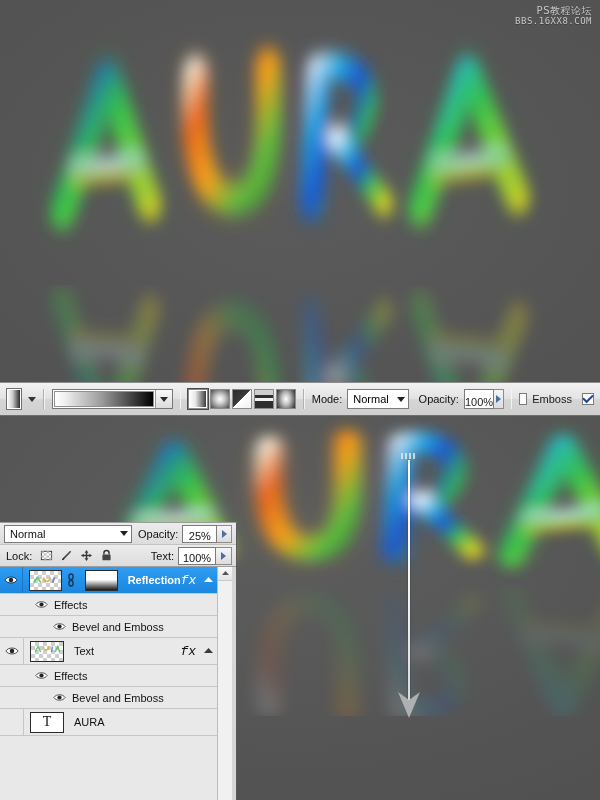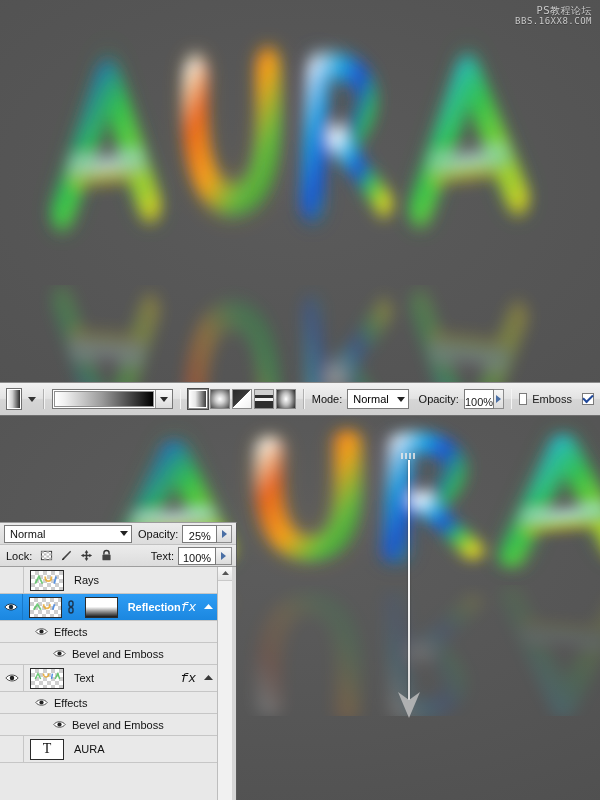--- a/index.html
+++ b/index.html
@@ -464,32 +464,20 @@
       <div class="ob-num" style="height:18px;width:38px;">
         <span>100%</span>
       </div>
       <div class="ob-stepper" style="height:18px;">
         <span class="tri-right"></span>
       </div>
     </div>
 
     <div class="layer-list">
 
-      <div class="lrow">
-        <div class="eyecell"></div>
-        <div class="thumb">
-          <svg viewBox="0 0 34 21" style="position:absolute;inset:0;width:100%;height:100%;">
-            <path d="M4,14 L8,6 L12,14" stroke="#4fc25a" stroke-width="2" fill="none" opacity=".8"></path>
-            <path d="M15,6 C15,13 22,13 22,6" stroke="#e8a21e" stroke-width="2" fill="none" opacity=".8"></path>
-            <path d="M25,14 L27,6" stroke="#3a7fe0" stroke-width="2" fill="none" opacity=".8"></path>
-          </svg>
-        </div>
-        <span class="lname">Rays</span>
-        <span class="spacer"></span>
-      </div>
 
       <div class="lrow selected">
         <div class="eyecell">
           <svg width="14" height="10" viewBox="0 0 16 11">
             <path d="M1,5.5 C4,1 12,1 15,5.5 C12,10 4,10 1,5.5 Z" fill="#fff" stroke="#123" stroke-width="1"></path>
             <circle cx="8" cy="5.5" r="2.6" fill="#1b2b3a"></circle>
           </svg>
         </div>
         <div class="thumb">
           <svg viewBox="0 0 34 21" style="position:absolute;inset:0;width:100%;height:100%;">

